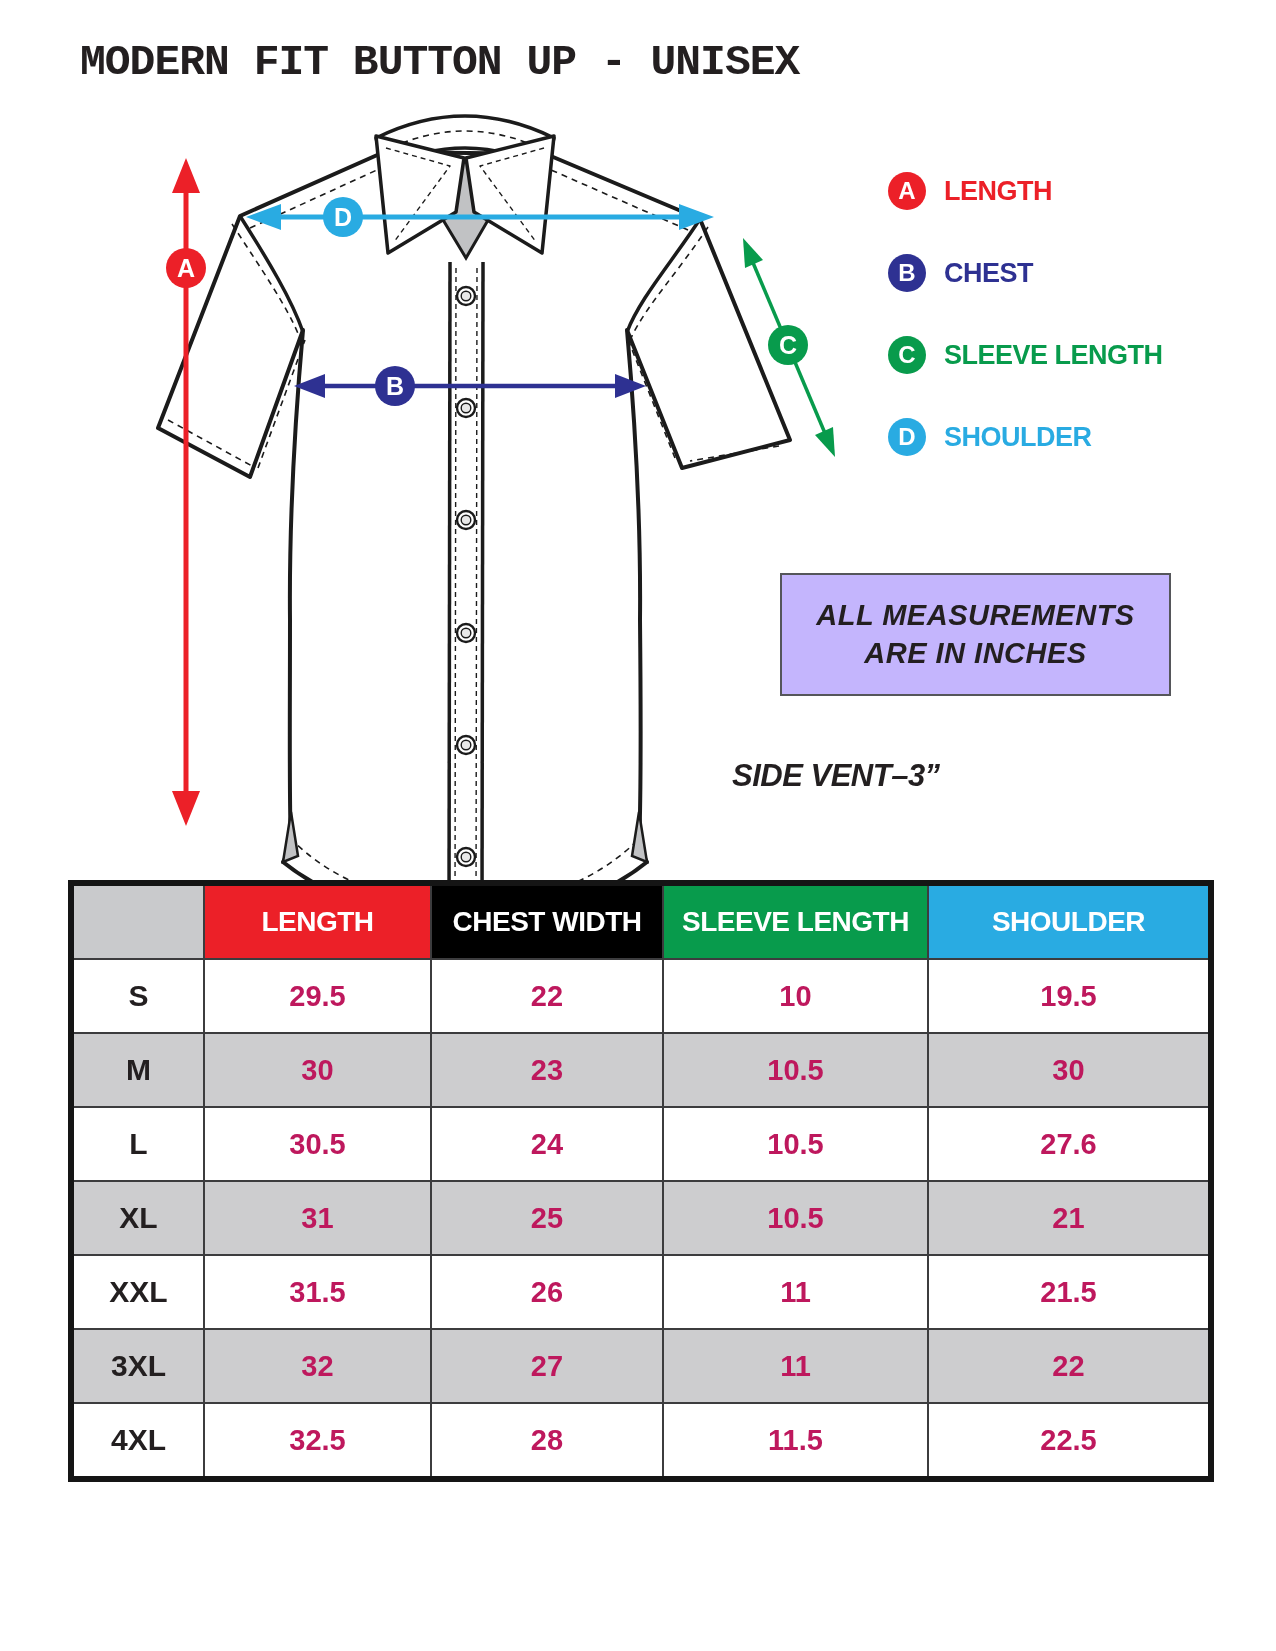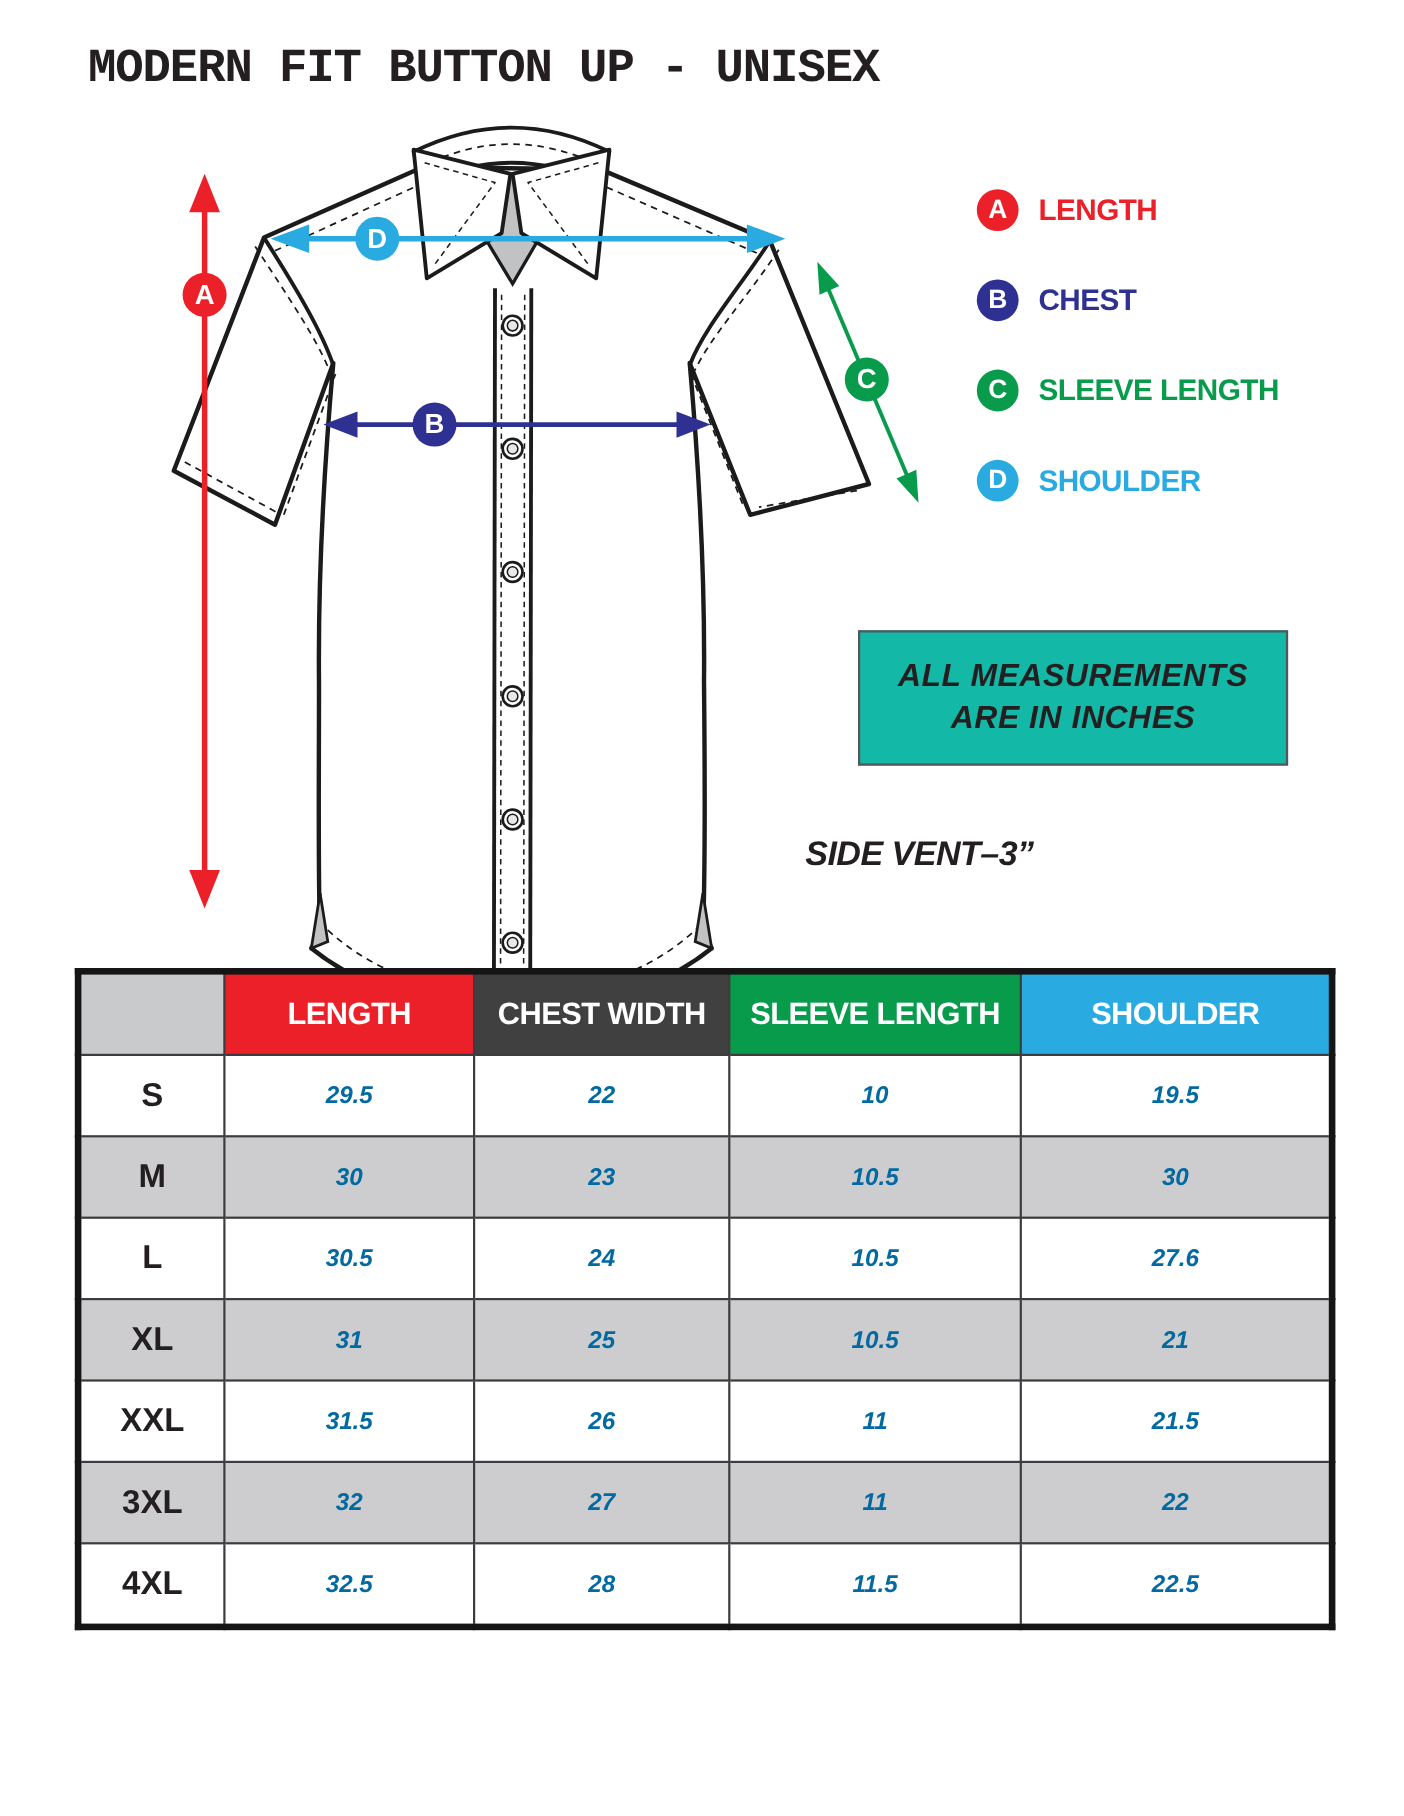--- a/index.html
+++ b/index.html
@@ -18,37 +18,37 @@
   .badge-d{left:323px;top:197px;background:#29ABE2;}
 
   .legend{position:absolute;left:888px;top:172px;display:flex;flex-direction:column;gap:44px;}
   .legend-item{display:flex;align-items:center;gap:18px;}
   .legend-dot{width:38px;height:38px;border-radius:50%;display:flex;align-items:center;justify-content:center;
               color:#fff;font-size:24px;font-weight:700;flex:0 0 auto;}
   .legend-label{font-size:27px;font-weight:700;letter-spacing:-0.5px;white-space:nowrap;}
   .bg-red{background:#EC2028;} .bg-navy{background:#2E3192;} .bg-green{background:#089B4C;} .bg-cyan{background:#29ABE2;}
   .t-red{color:#EC2028;} .t-navy{color:#2E3192;text-align:center;} .t-green{color:#089B4C;} .t-cyan{color:#29ABE2;}
 
-  .note-box{position:absolute;left:780px;top:573px;width:387px;height:119px;background:#14b8a6;border:2px solid #55565A;
+  .note-box{position:absolute;left:780px;top:573px;width:387px;height:119px;background:#c4b5fd;border:2px solid #55565A;
             display:flex;flex-direction:column;align-items:center;justify-content:center;
             font-size:29px;font-weight:700;font-style:italic;line-height:1.3;color:#231f20;text-align:center;letter-spacing:0.5px;}
   .side-vent{position:absolute;left:732px;top:758px;font-size:31px;font-weight:700;letter-spacing:-0.5px;color:#231f20;white-space:nowrap;font-style:italic;}
 
   
   .size-table{position:absolute;left:68px;top:880px;width:1140px;border-collapse:collapse;table-layout:fixed;
               border:6px solid #151515;}
   .size-table th,.size-table td{border:2px solid #3c3c3e;text-align:center;vertical-align:middle;height:72px;padding:0;}
   .size-table thead th{color:#ffffff;font-size:28px;font-weight:700;letter-spacing:-0.5px;}
   .size-table thead th.h-empty{background:#C9CACC;}
   .size-table thead th.h-red{background:#EC2028;}
-  .size-table thead th.h-navy{background:#404040;}
+  .size-table thead th.h-navy{background:#000000;}
   .size-table thead th.h-green{background:#089B4C;}
   .size-table thead th.h-cyan{background:#29ABE2;}
   .size-table tbody th{font-size:30px;font-weight:700;color:#231f20;}
-  .size-table tbody td{font-size:22px;font-weight:700;color:#0369a1;font-style:italic;}
+  .size-table tbody td{font-size:29px;font-weight:700;color:#be185d;}
   .size-table tbody tr.row-gray{background:#CDCDCF;}
   .size-table tbody tr.row-white{background:#ffffff;}
 </style>
 </head>
 <body>
 
 <div class="diagram">
   <div class="page-title">MODERN FIT BUTTON UP - UNISEX</div>
 
   <svg class="shirt-svg" viewBox="0 0 1276 880" aria-hidden="true">

